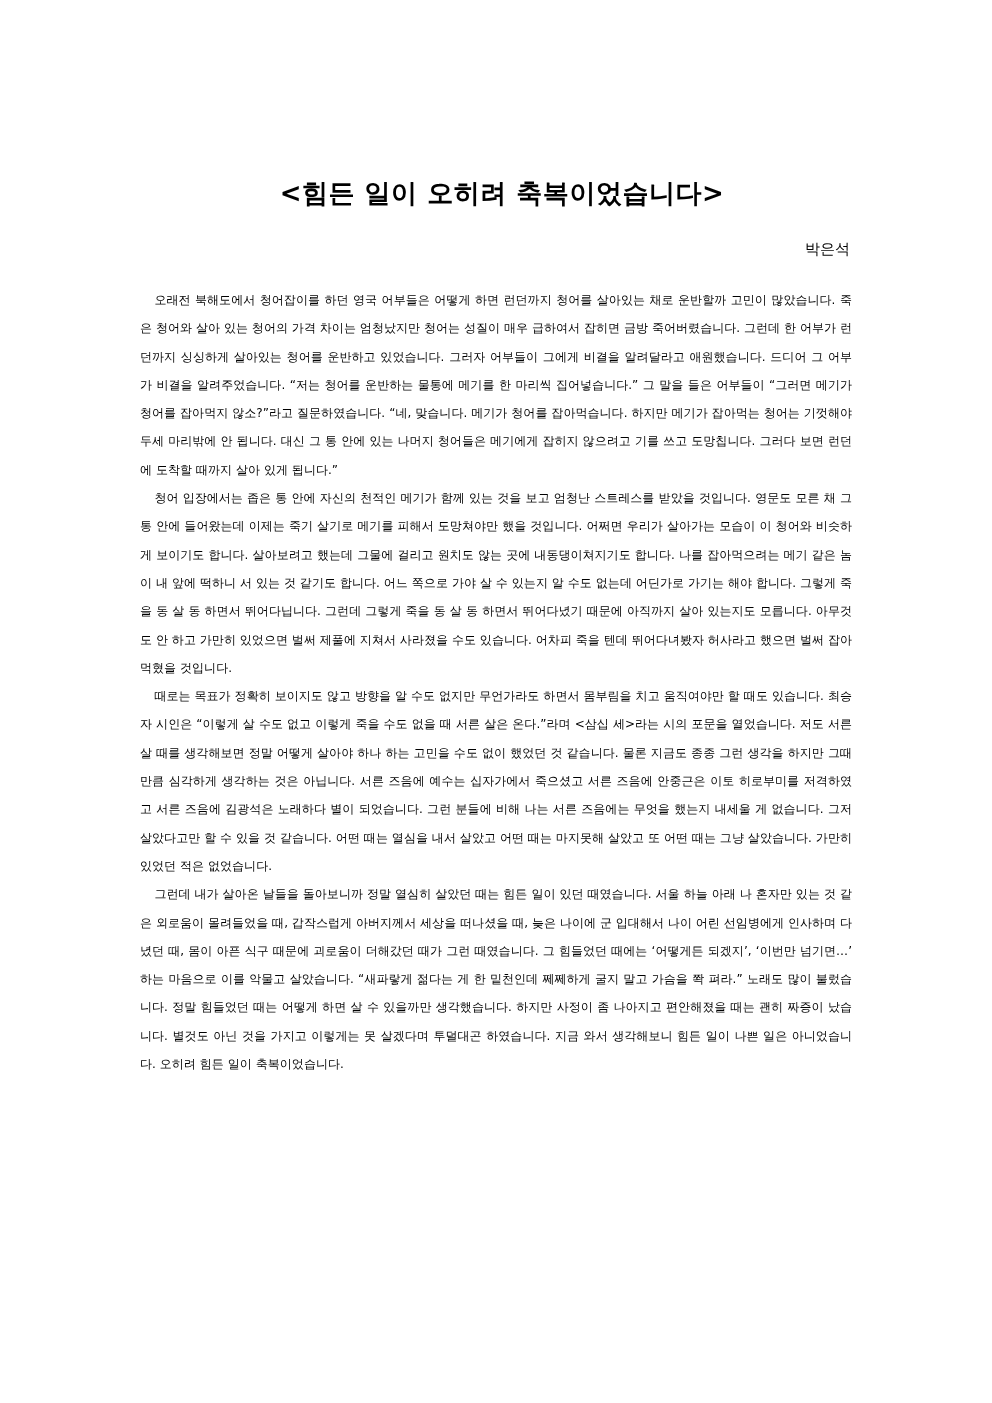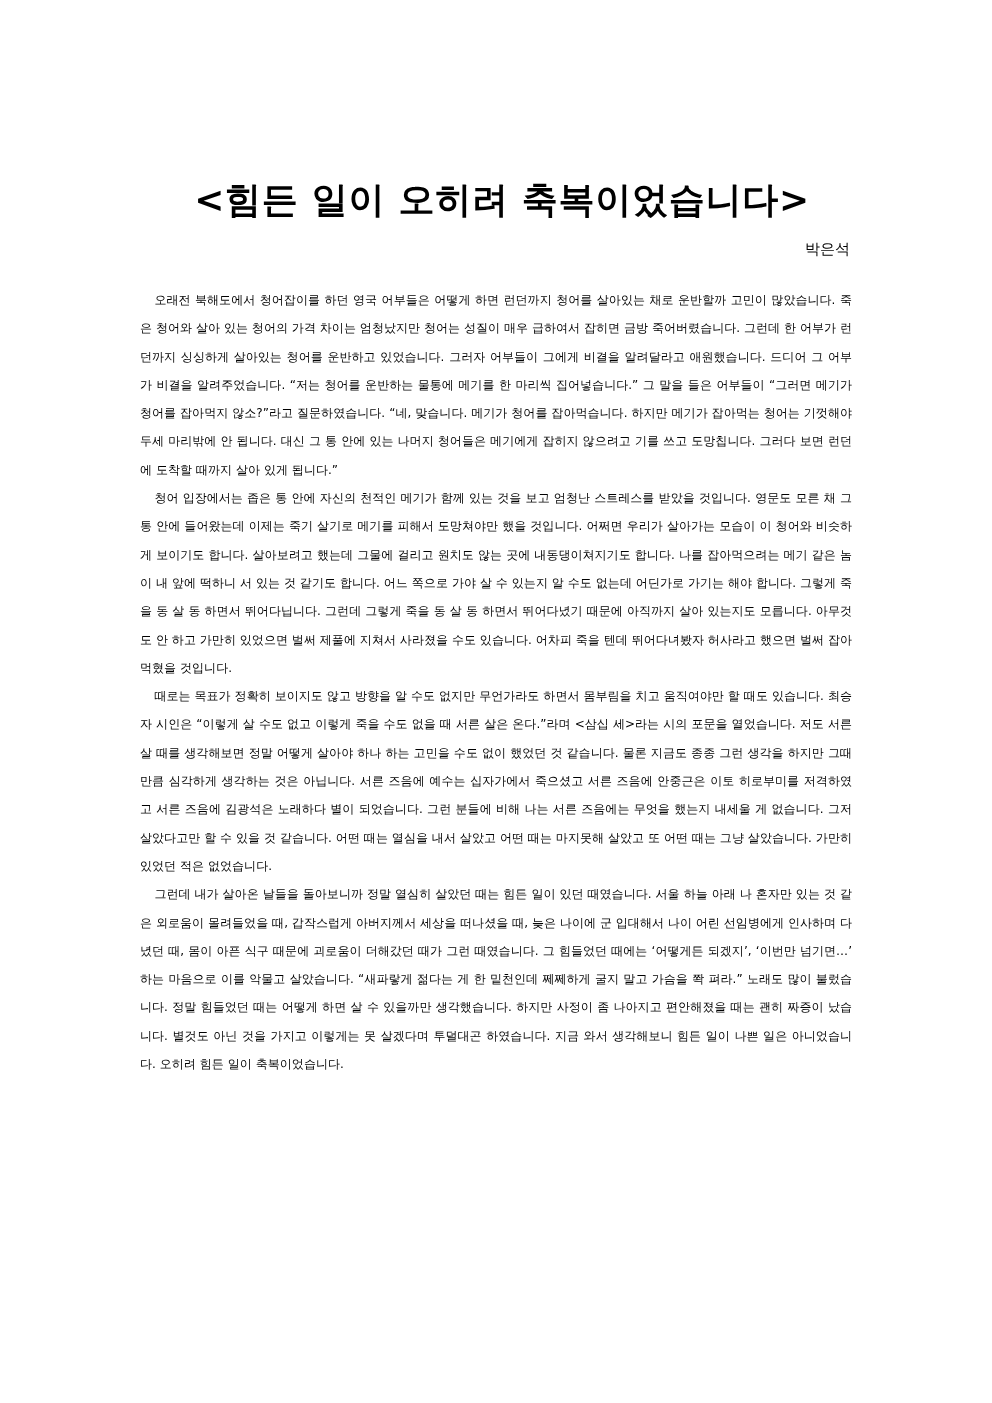--- a/index.html
+++ b/index.html
@@ -23,21 +23,21 @@
 
   
   .doc-title {
     position: absolute;
     left: 0;
     right: 0;
     top: 156px;
     text-align: center;
     font-family: "DejaVu Sans", "Liberation Sans", sans-serif;
     font-weight: 700;
-    font-size: 36px;
+    font-size: 26px;
     line-height: 40px;
     letter-spacing: 0.02em;
     white-space: pre;
     padding-left: 12px;
   }
 
   .doc-byline {
     position: absolute;
     right: 142px;
     top: 238px;

